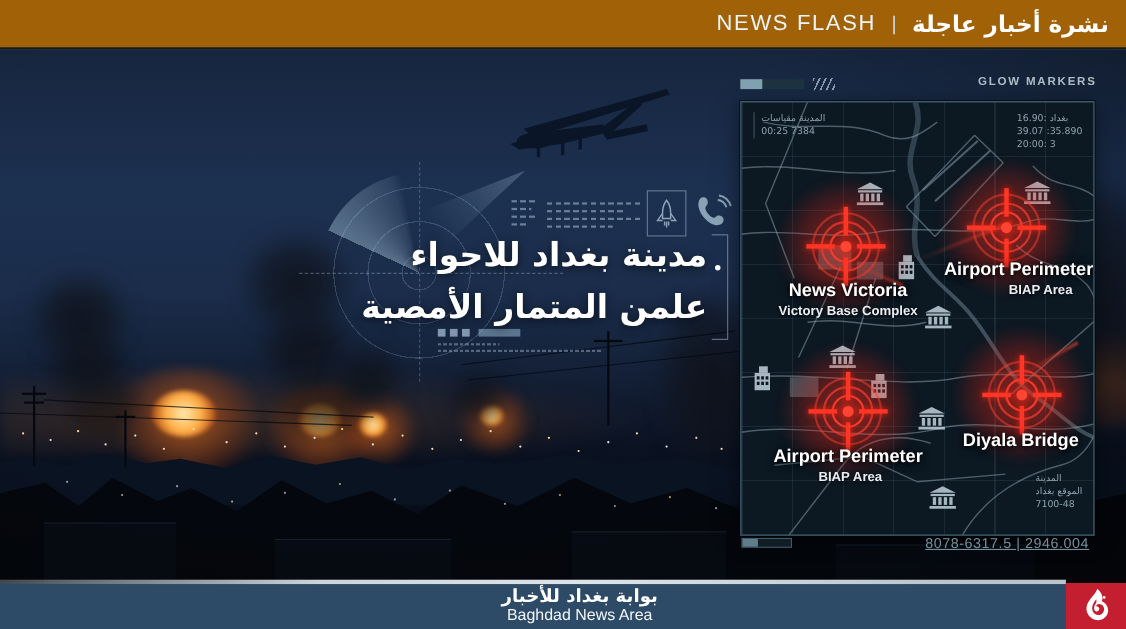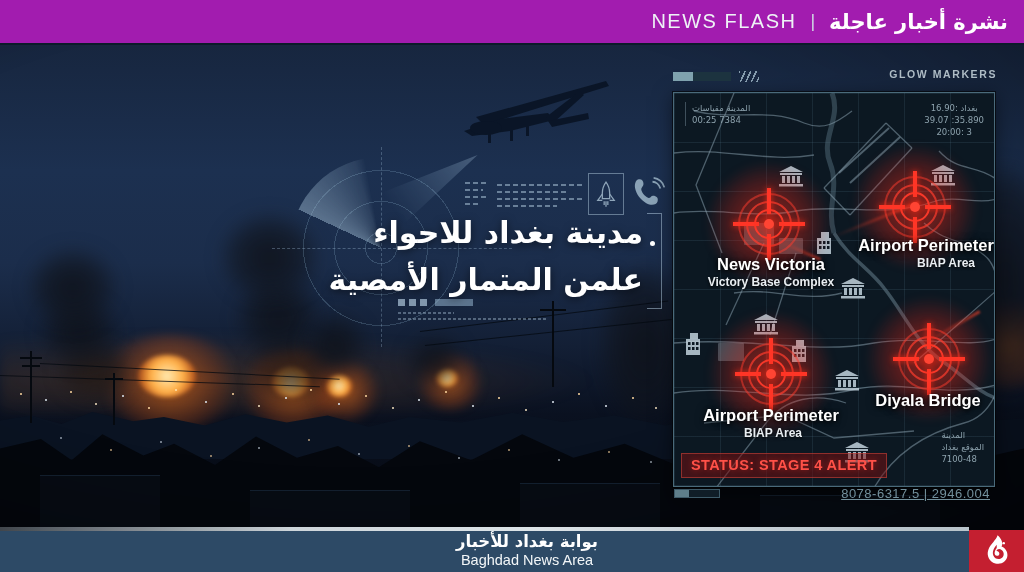--- a/index.html
+++ b/index.html
@@ -1,20 +1,20 @@
 <!DOCTYPE html>
 <html><head>
 <meta charset="utf-8">
 <style>
   * { margin:0; padding:0; box-sizing:border-box; }
   body { background:#000; font-family:"Liberation Sans",sans-serif; }
   .stage { position:relative; width:1024px; height:572px; overflow:hidden; background:#0d1524; }
 
   
-  .top-bar { position:absolute; left:0; top:0; width:100%; height:45px; background:#a21caf;
+  .top-bar { position:absolute; left:0; top:0; width:100%; height:45px; background:#a16207;
     border-bottom:2px solid #0c1b2a; display:flex; align-items:center; justify-content:flex-end;
     gap:14px; padding-right:16px; z-index:40; }
   .top-bar .en { color:#eef3f6; font-size:20px; letter-spacing:1.5px; font-weight:500; }
   .top-bar .sep { color:#cfdbe4; font-size:18px; }
   .top-bar .ar { color:#ffffff; font-size:21px; font-weight:700; font-family:"DejaVu Sans",sans-serif; }
 
   
   .scene { position:absolute; left:0; top:45px; width:1024px; height:486px; overflow:hidden;
     background:linear-gradient(180deg,#17263f 0%,#1c3050 26%,#1b2d4b 45%,#131f35 62%,#0a1120 76%,#05080f 100%); }
   .glow-band { position:absolute; left:0; top:288px; width:600px; height:80px;
@@ -96,21 +96,21 @@
     letter-spacing:1.6px; font-weight:600; }
 
   .map-panel { position:absolute; left:673px; top:92px; width:322px; height:395px; z-index:20;
     background:#0c1822; border:1px solid #4a6a7a; box-shadow:0 0 0 1px rgba(0,0,0,.6), 0 4px 18px rgba(0,0,0,.5); overflow:hidden; }
   .map-grid { position:absolute; inset:0;
     background:repeating-linear-gradient(to right, rgba(95,135,155,.16) 0 1px, transparent 1px 46px),
                repeating-linear-gradient(to bottom, rgba(95,135,155,.16) 0 1px, transparent 1px 49px); }
   .map-roads { position:absolute; inset:0; }
   .map-hud { position:absolute; font-size:8.5px; line-height:12px; color:#8da2ad; font-family:"DejaVu Sans",sans-serif; z-index:3; }
   .hud-tl { left:11px; top:9px; border-left:1px solid rgba(140,165,180,.4); padding-left:6px; }
-  .hud-tr { right:10px; top:9px; text-align:center; }
+  .hud-tr { right:10px; top:9px; text-align:left; }
   .hud-br { right:10px; top:336px; text-align:left; }
 
   .b-icon { position:absolute; z-index:3; opacity:.85; }
 
   .marker { position:absolute; width:0; height:0; z-index:4; }
   .m-glow { position:absolute; left:-62px; top:-62px; width:124px; height:124px; border-radius:50%;
     background:radial-gradient(circle, rgba(255,45,25,.55) 0%, rgba(230,35,20,.28) 45%, transparent 72%); filter:blur(4px); }
   .m-ring { position:absolute; border-radius:50%; }
   .r1 { left:-15px; top:-15px; width:30px; height:30px; border:2.5px solid rgba(255,60,45,.95); }
   .r2 { left:-23px; top:-23px; width:46px; height:46px; border:2px solid rgba(255,60,45,.7); }
@@ -489,21 +489,20 @@
         <div class="m-ring r2"></div>
         <div class="m-ring r3"></div>
       <div class="m-arm av t"></div>
         <div class="m-arm av b"></div>
         <div class="m-arm ah l"></div>
         <div class="m-arm ah r"></div>
         <div class="m-dot"></div>
     </div>
     <div class="m-name" style="left:254px;top:298px;">Diyala Bridge</div>
 
-    <div class="status-badge">STATUS: STAGE 4 ALERT</div>
   </div>
 
   <div class="map-footer-bar">
       <div class="fill"></div>
     </div>
   <div class="map-footer-text">8078-6317.5 | 2946.004</div>
 
   <div class="top-bar">
     <span class="en">NEWS FLASH</span>
     <span class="sep">|</span>

